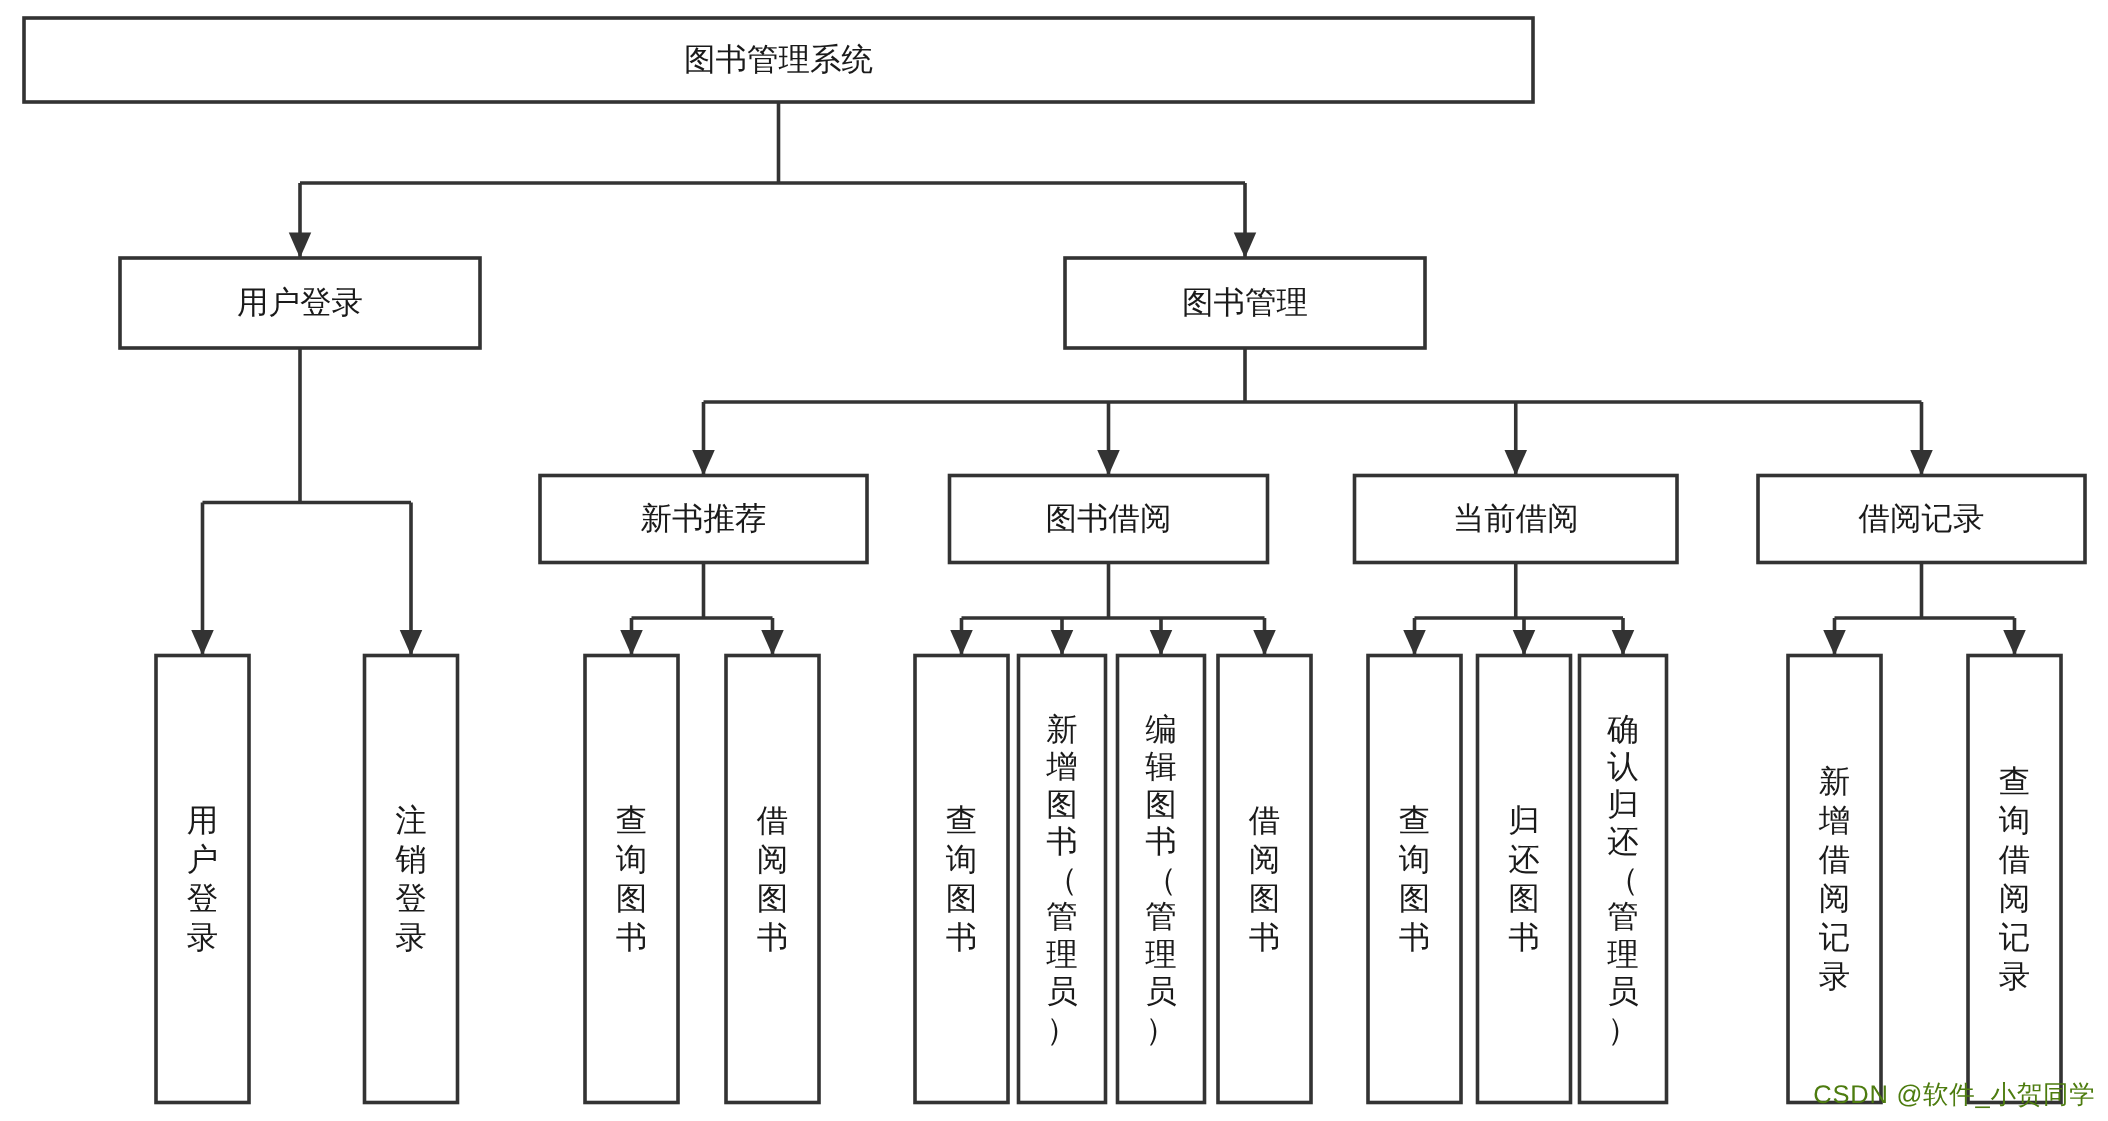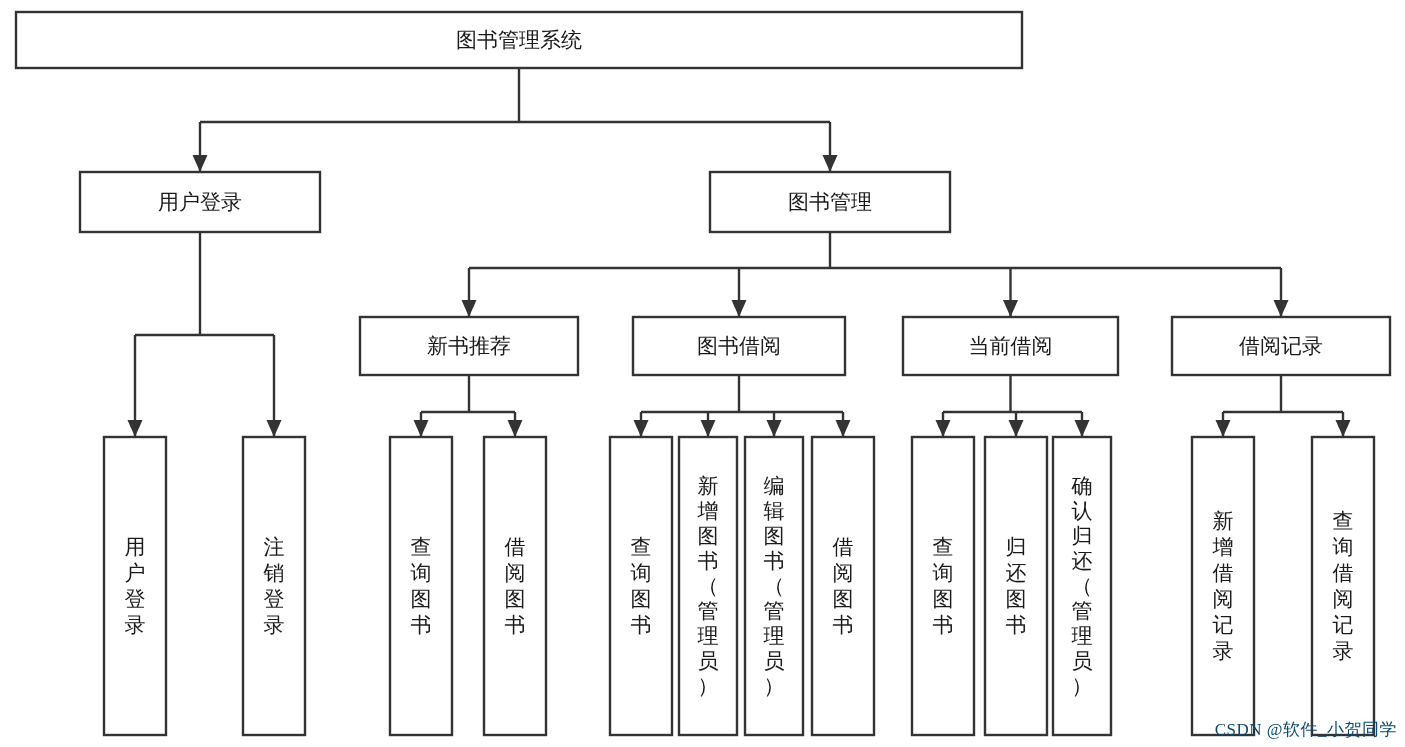--- a/index.html
+++ b/index.html
@@ -51,23 +51,23 @@
     fill: none;
   }
   .arrow-head {
     fill: #333333;
     stroke: none;
   }
   .watermark {
     position: absolute;
     right: 8px;
     bottom: 6px;
-    font-family: Liberation Serif, serif;
+    font-family: Liberation Sans, sans-serif;
     font-size: 17px;
-    color: #0c4a6e;
+    color: #4d7c0f;
     letter-spacing: 0.5px;
     white-space: nowrap;
     user-select: none;
     text-align: center;
   }
 </style>
 </head>
 <body>
 
 <div id="diagram-root">

